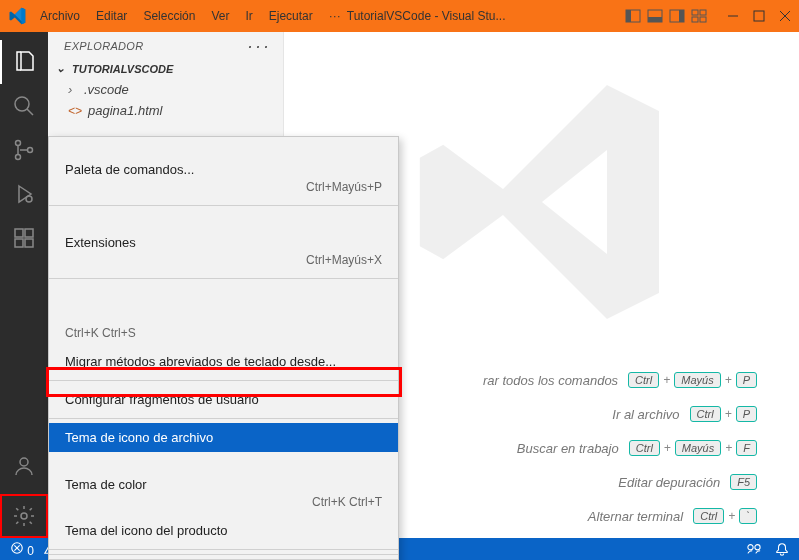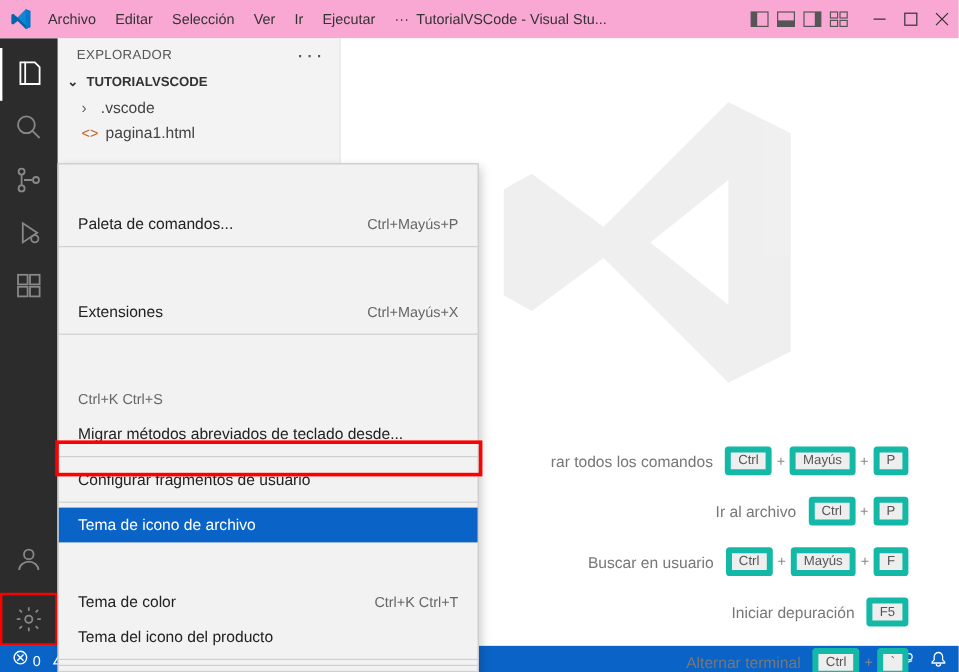--- a/index.html
+++ b/index.html
@@ -1,30 +1,30 @@
 <!DOCTYPE html>
 <html><head>
 <meta charset="utf-8">
 <style>
 * { margin:0; padding:0; box-sizing:border-box; font-family:"Segoe UI",Arial,sans-serif; }
 body { width:799px; height:560px; background:#fff; overflow:hidden; position:relative; }
 
 
-.titlebar { height:32px; background:#f9a8d4; display:flex; align-items:center; padding:0 8px; font-size:12px; color:#333; }
+.titlebar { height:32px; background:#f97316; display:flex; align-items:center; padding:0 8px; font-size:12px; color:#333; }
 .titlebar .vs-logo { width:18px; height:18px; margin-right:8px; }
 .titlebar .menu { display:flex; gap:4px; }
 .titlebar .menu-item { padding:4px 6px; cursor:default; }
 .titlebar .menu-dots { padding:4px 6px; }
 .titlebar .title { flex:1; text-align:left; color:#333; font-size:12px; }
 .titlebar .wincontrols { display:flex; gap:14px; align-items:center; }
 .titlebar .layout-icons { display:flex; gap:6px; margin-right:20px; }
 .layout-icon { width:16px; height:16px; }
 
 
-.main { display:flex; height:calc(560px - 32px - 22px); }
+.main { display:flex; height:calc(560px - 32px - 22px);font-style:italic; }
 
 
 .activitybar { width:48px; background:#2c2c2c; display:flex; flex-direction:column; align-items:center; padding-top:8px; position:relative; }
 .activitybar .ab-item { width:48px; height:44px; display:flex; align-items:center; justify-content:center; color:#888; cursor:pointer; }
 .activitybar .ab-item.active { color:#fff; border-left:2px solid #fff; }
 .activitybar .ab-item svg { width:24px; height:24px; }
 .activitybar .bottom { margin-top:auto; margin-bottom:6px; }
 .red-box-gear { border:2px solid red; }
 
 
@@ -38,26 +38,26 @@
 .tree-row .chev { width:10px; color:#666; }
 .file-icon { color:#c0632b; font-weight:300; font-size:12px; }
 
 
 .editor { flex:1; background:#fff; position:relative; display:flex; flex-direction:column; align-items:center; justify-content:flex-start; }
 .watermark { margin-top:40px; opacity:.06; }
 .commands { position:absolute; right:42px; top:340px; display:flex; flex-direction:column; gap:18px; color:#777; font-size:13px; }
 .cmd-row { display:flex; align-items:center; justify-content:flex-end; gap:10px; }
 .cmd-label { text-align:right; }
 .keys { display:flex; gap:4px; align-items:center; }
-.key { background:#eee; border:5px solid #14b8a6; border-radius:3px; padding:1px 6px; font-size:11px; color:#555; }
+.key { background:#eee; border:1px solid #14b8a6; border-radius:3px; padding:1px 6px; font-size:11px; color:#555; }
 .plus { color:#888; font-size:12px; }
 
 
 .context-menu { position:absolute; left:48px; top:136px; width:351px; background:#f2f2f2; border:1px solid #c8c8c8; box-shadow:3px 3px 8px rgba(0,0,0,.2); font-size:13px; color:#222; z-index:50; }
-.cm-item { display:flex; justify-content:space-between; align-items:flex-end; padding:7px 16px; cursor:default; }
+.cm-item { display:flex; justify-content:space-between; align-items:center; padding:7px 16px; cursor:default; }
 .cm-item.selected { background:#0a64c7; color:#fff; }
 .cm-sep { height:1px; background:#d0d0d0; margin:4px 0; }
 .cm-short { color:#666; font-size:12px;margin-top:36px; }
 .red-highlight { position:absolute; left:46px; top:367px; width:356px; height:30px; border:3px solid red; z-index:60; pointer-events:none; }
 
 
 .statusbar { height:22px; background:#0a64c7; color:#fff; display:flex; align-items:center; padding:0 10px; font-size:12px; gap:10px; }
 .statusbar .right { margin-left:auto; display:flex; gap:14px; align-items:center; }
 .sb-icon { width:14px; height:14px; }
 </style>
@@ -203,31 +203,31 @@
       </div>
       <div class="cmd-row">
         <span class="cmd-label">Ir al archivo</span>
         <span class="keys">
             <span class="key">Ctrl</span>
             <span class="plus">+</span>
             <span class="key">P</span>
           </span>
       </div>
       <div class="cmd-row">
-        <span class="cmd-label">Buscar en usuario</span>
+        <span class="cmd-label">Buscar en trabajo</span>
         <span class="keys">
             <span class="key">Ctrl</span>
             <span class="plus">+</span>
             <span class="key">Mayús</span>
             <span class="plus">+</span>
             <span class="key">F</span>
           </span>
       </div>
       <div class="cmd-row">
-        <span class="cmd-label">Iniciar depuración</span>
+        <span class="cmd-label">Editar depuración</span>
         <span class="keys">
             <span class="key">F5</span>
           </span>
       </div>
       <div class="cmd-row">
         <span class="cmd-label">Alternar terminal</span>
         <span class="keys">
             <span class="key">Ctrl</span>
             <span class="plus">+</span>
             <span class="key">`</span>

